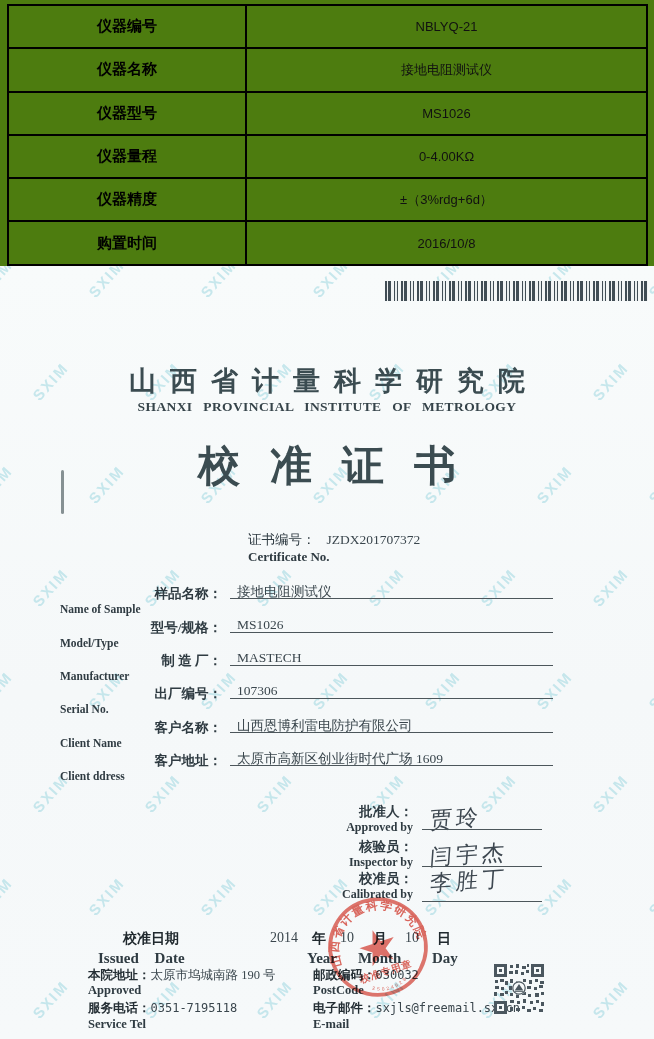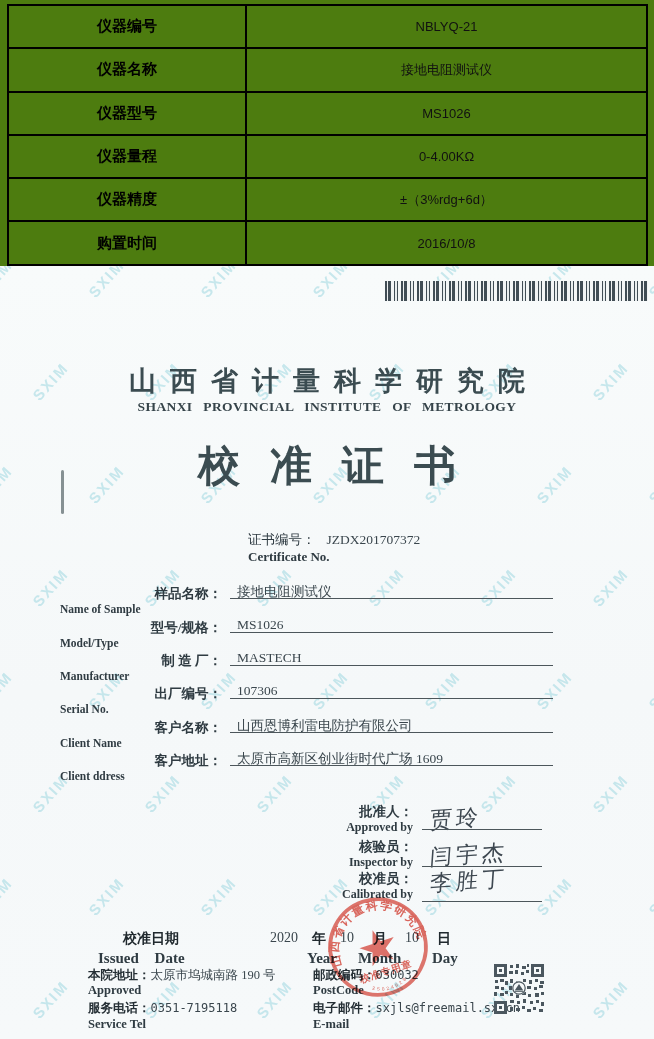--- a/index.html
+++ b/index.html
@@ -223,21 +223,21 @@
       <div class="s-line" style="top:28px"></div>
     </div>
     <div class="srow" style="top:604px">
       <div class="s-cn">校准员：</div>
       <div class="s-en">Calibrated by</div>
       <span class="sig" style="top:-4px">李胜丁</span>
       <div class="s-line" style="top:31px"></div>
     </div>
 
     <span class="dt b" style="left:123px; top:664px">校准日期</span>
-    <span class="dt n" style="left:270px; top:664px">2020</span>
+    <span class="dt n" style="left:270px; top:664px">2014</span>
     <span class="dt b" style="left:312px; top:664px">年</span>
     <span class="dt n" style="left:340px; top:664px">10</span>
     <span class="dt b" style="left:373px; top:664px">月</span>
     <span class="dt n" style="left:405px; top:664px">10</span>
     <span class="dt b" style="left:437px; top:664px">日</span>
     <span class="den" style="left:98px; top:684px; word-spacing:12px">Issued Date</span>
     <span class="den" style="left:307px; top:684px">Year</span>
     <span class="den" style="left:358px; top:684px">Month</span>
     <span class="den" style="left:432px; top:684px">Day</span>
 

